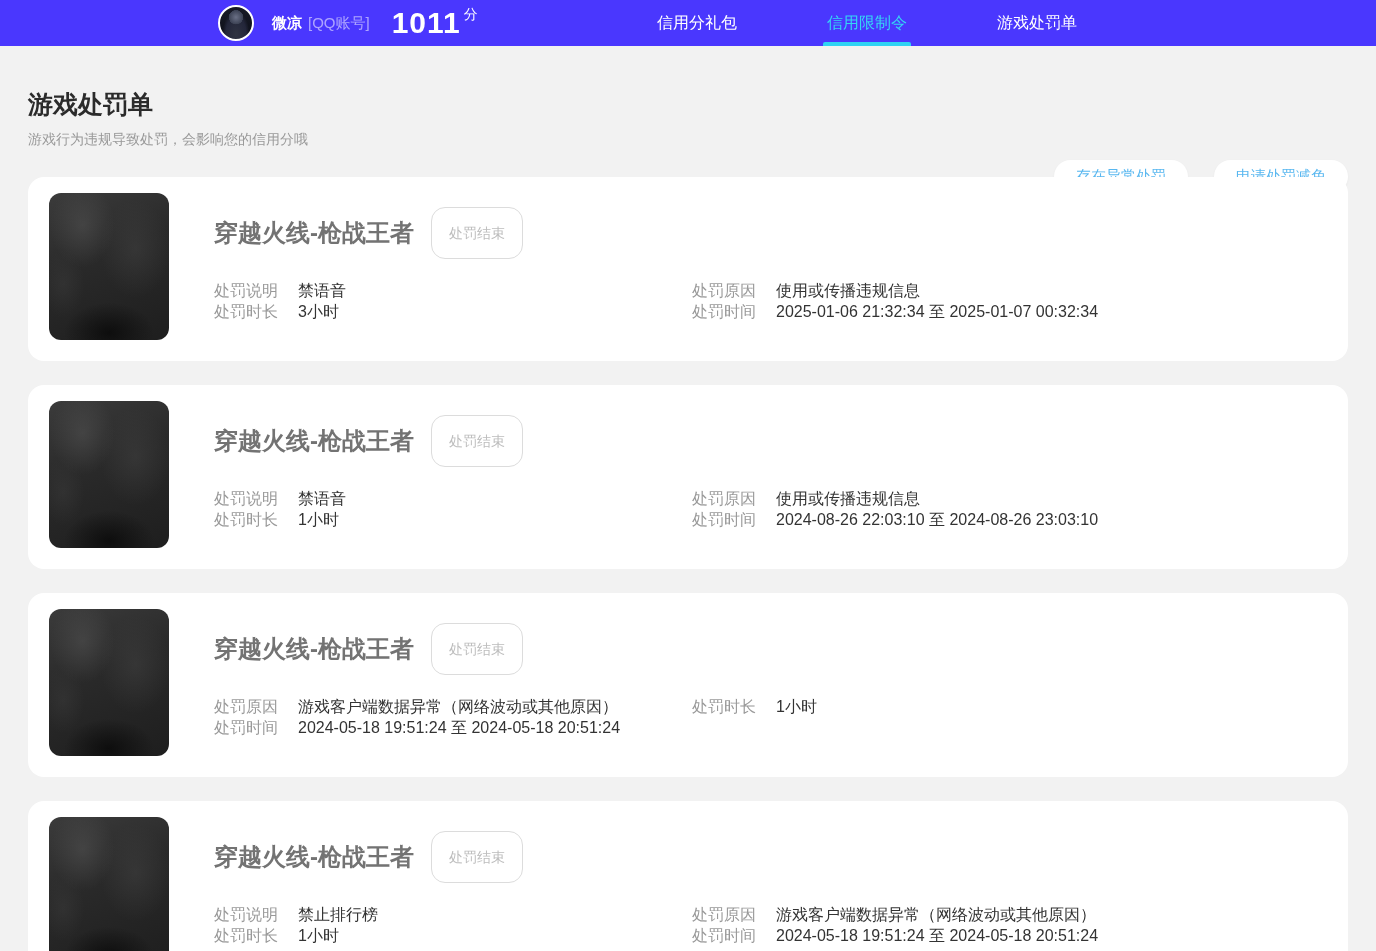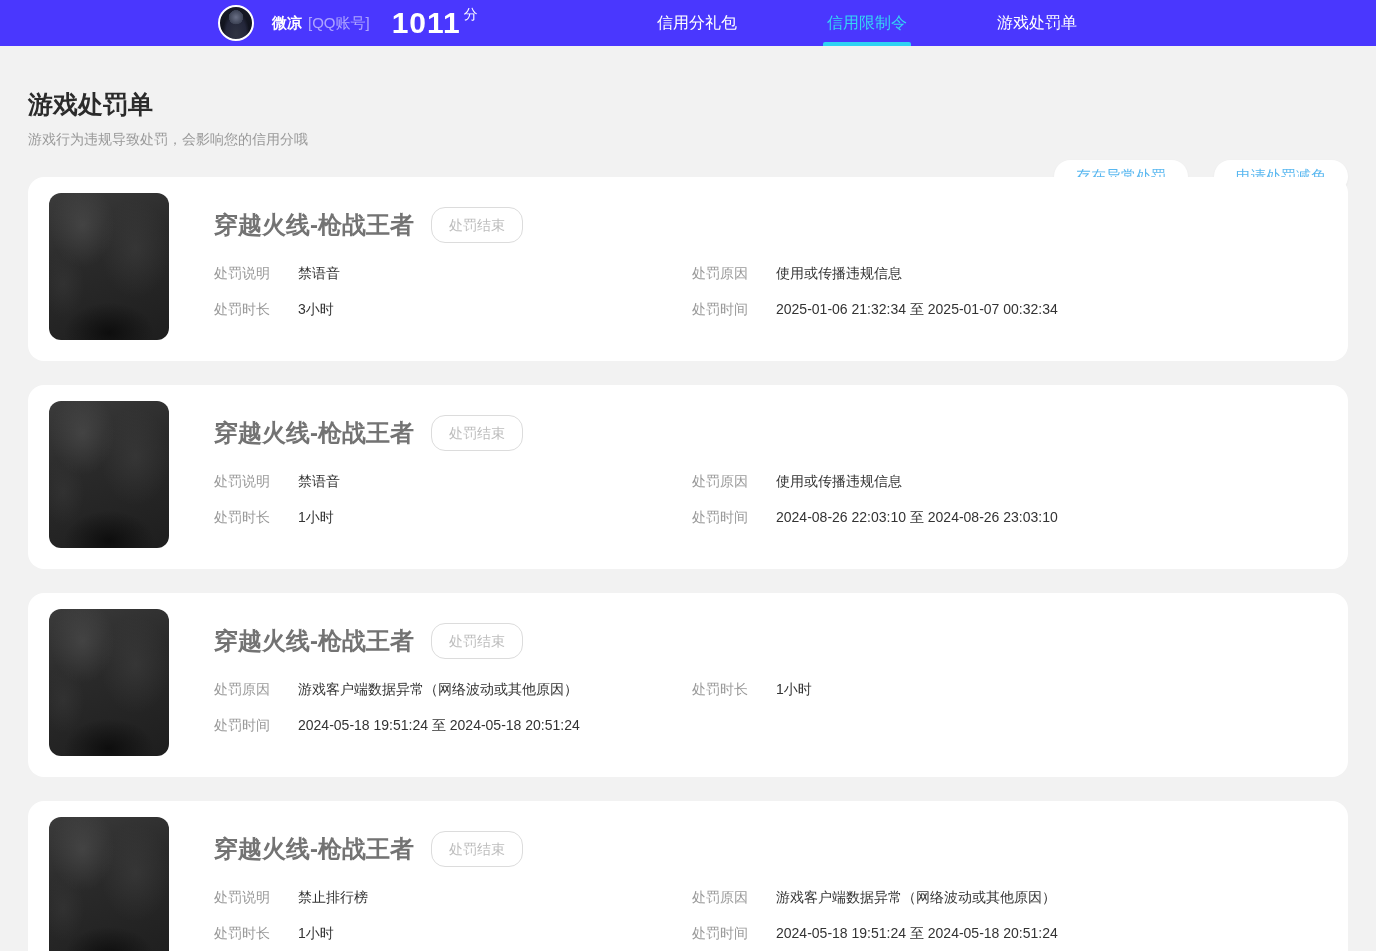--- a/index.html
+++ b/index.html
@@ -115,31 +115,30 @@
       radial-gradient(ellipse 60px 40px at 50% 95%, rgba(10,10,10,0.85), transparent 75%),
       radial-gradient(ellipse 30px 48px at 12% 62%, rgba(70,70,70,0.30), transparent 70%),
       linear-gradient(158deg, #3b3b3b 0%, #2a2a2a 42%, #1e1e1e 100%);
   }
   .card-title-row { display: flex; align-items: center; margin-top: 14px; }
   .game-title { font-size: 24px; font-weight: bold; color: #737373; }
   .status-badge {
     margin-left: 17px;
     border: 1px solid #dcdcdc;
     border-radius: 14px;
-    padding: 8px 17px;
+    padding: 16px 17px;
     font-size: 14px;
     color: #bdbdbd;
     line-height: 18px;
   }
   .fields-grid {
     margin-top: 22px;
     display: grid;
     grid-template-columns: 478px auto;
-    row-gap: 18px;
-    font-size: 14px;
+    font-size: 16px;
   }
   .field { white-space: nowrap; }
   .field-label { display: inline-block; width: 84px; color: #999999; }
   .field-value { color: #333333; }
 </style>
 </head>
 <body>
 
 <header class="top-header">
   <div class="user-block">

